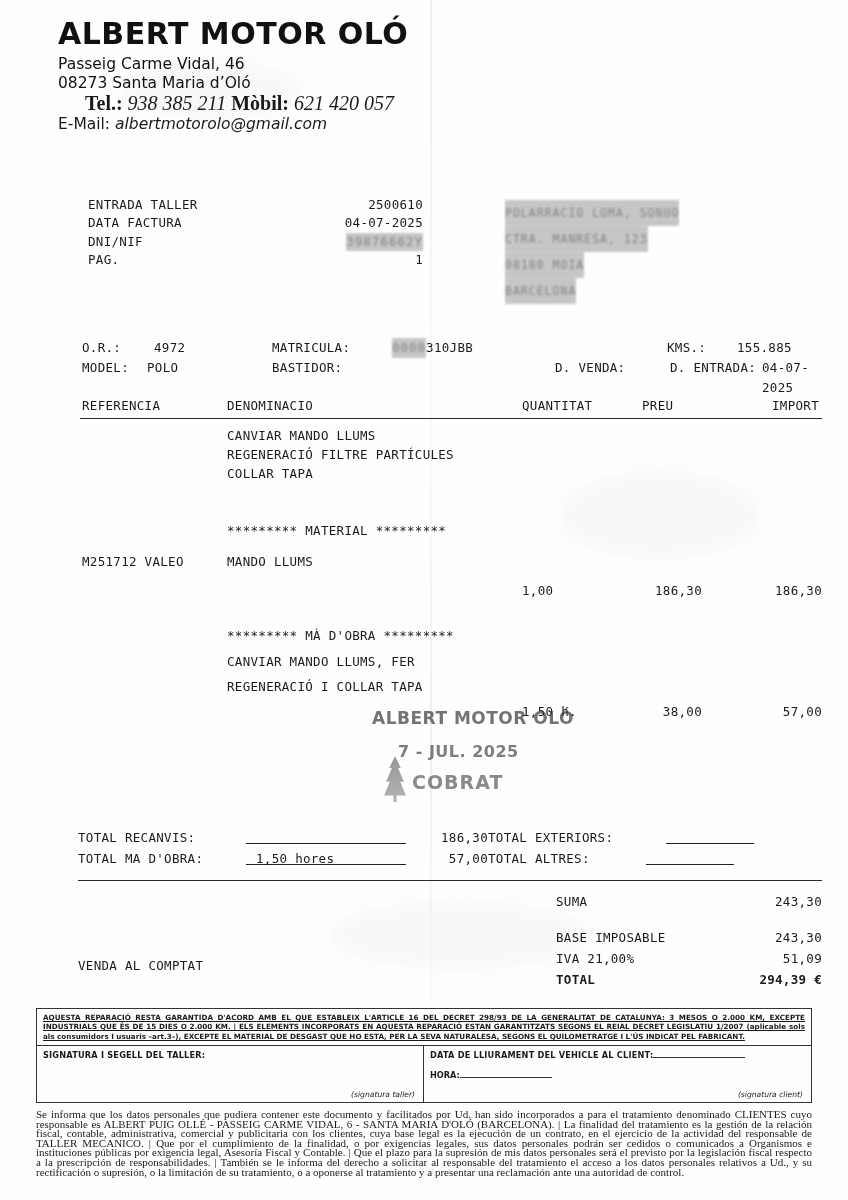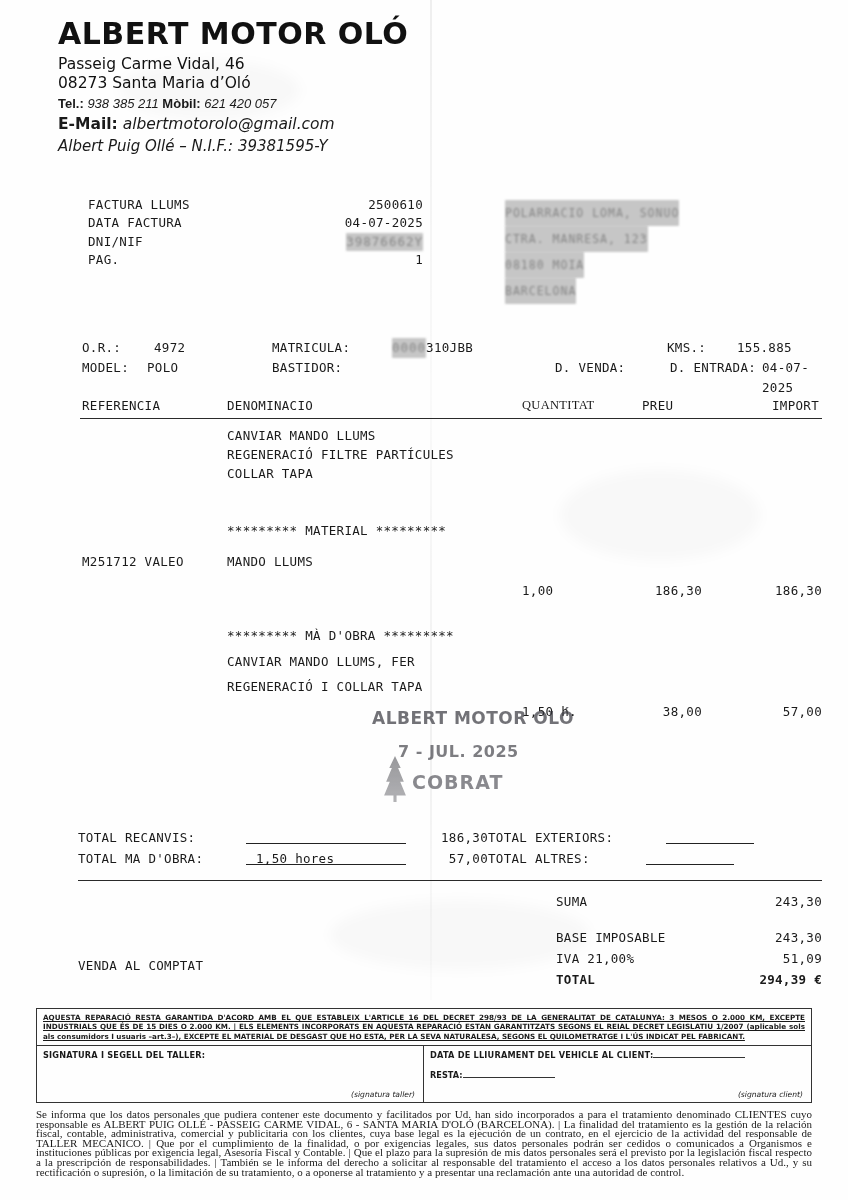--- a/index.html
+++ b/index.html
@@ -52,35 +52,36 @@
     white-space: nowrap;
   }
   .addr {
     font-family: "DejaVu Sans", sans-serif;
     font-size: 15.5px;
     color: #111;
     line-height: 19px;
     white-space: nowrap;
   }
   .contact-line {
-    font-family: Liberation Sans, sans-serif;
-    font-size: 13px;
+    font-family: Liberation Serif, serif;
+    font-size: 20px;
     line-height: 21px;
     white-space: nowrap;
+    margin-left: 27px;
   }
   .contact-line b { font-weight: bold; }
   .it { font-style: italic; }
   .mail {
     font-family: "DejaVu Sans", sans-serif;
     font-size: 15.5px;
     font-style: italic;
     line-height: 21px;
     white-space: nowrap;
   }
-  .mail b { font-style: normal; font-weight: bold; }
+  .mail b { font-style: normal; font-weight: normal; }
   .owner {
     font-family: "DejaVu Sans", sans-serif;
     font-size: 15px;
     font-style: italic;
     line-height: 21px;
     margin-top: 1px;
     white-space: nowrap;
   }
 
   
@@ -133,21 +134,21 @@
   .table-head {
     position: absolute;
     left: 82px;
     top: 398px;
     width: 740px;
     font-size: 12.5px;
     letter-spacing: .3px;
   }
   .th-ref { position: absolute; left: 0; }
   .th-den { position: absolute; left: 145px; }
-  .th-qty { position: absolute; left: 440px; font-family: Liberation Serif, serif; }
+  .th-qty { position: absolute; left: 440px; }
   .th-preu { position: absolute; left: 560px; }
   .th-imp { position: absolute; left: 690px; }
   .rule {
     position: absolute;
     left: 80px;
     top: 418px;
     width: 742px;
     height: 1px;
     background: #2a2a2a;
   }
@@ -362,26 +363,25 @@
     <div class="contact-line">
       <b>Tel.:</b>
       <span class="it">938 385 211</span>
       <b>Mòbil:</b>
       <span class="it">621 420 057</span>
     </div>
     <div class="mail">
       <b>E-Mail:</b>
       <span>albertmotorolo@gmail.com</span>
     </div>
-    <div class="owner">Albert Puig Ollé – N.I.F.: 39381595-Y</div>
   </div>
 
   <div class="meta">
     <div class="row">
-      <span class="lbl">FACTURA LLUMS</span>
+      <span class="lbl">ENTRADA TALLER</span>
       <span class="val">2500610</span>
     </div>
     <div class="row">
       <span class="lbl">DATA FACTURA</span>
       <span class="val">04-07-2025</span>
     </div>
     <div class="row">
       <span class="lbl">DNI/NIF</span>
       <span class="val"><span class="redacted">39876662Y</span></span>
     </div>
@@ -535,21 +535,21 @@
 
   <div class="legal-box">
     <div class="legal-warranty">AQUESTA REPARACIÓ RESTA GARANTIDA D'ACORD AMB EL QUE ESTABLEIX L'ARTICLE 16 DEL DECRET 298/93 DE LA  GENERALITAT DE CATALUNYA: 3 MESOS O 2.000 KM, EXCEPTE INDUSTRIALS QUE ÉS DE 15 DIES O 2.000 KM. | ELS ELEMENTS INCORPORATS EN AQUESTA REPARACIÓ ESTAN GARANTITZATS SEGONS EL REIAL DECRET LEGISLATIU 1/2007 (aplicable sols als consumidors I usuaris –art.3–), EXCEPTE EL MATERIAL DE DESGAST QUE HO ESTA, PER LA SEVA NATURALESA, SEGONS EL QUILOMETRATGE I L'ÚS INDICAT PEL FABRICANT.</div>
     <div class="sig-row">
       <div class="sig-left">
         <div class="sig-title">SIGNATURA I SEGELL DEL TALLER:</div>
         <div class="sig-sub">(signatura taller)</div>
       </div>
       <div class="sig-right">
         <div class="sig-title"><span>DATA DE LLIURAMENT DEL VEHICLE AL CLIENT:</span><span class="ul"></span></div>
-        <div class="sig-line2"><span>RESTA:</span><span class="ul"></span></div>
+        <div class="sig-line2"><span>HORA:</span><span class="ul"></span></div>
         <div class="sig-sub">(signatura client)</div>
       </div>
     </div>
   </div>
 
   <div class="privacy">Se informa que los datos personales que pudiera contener este documento y facilitados por Ud. han sido incorporados a para el tratamiento denominado CLIENTES cuyo responsable es ALBERT PUIG OLLÉ - PASSEIG CARME VIDAL, 6 - SANTA MARIA D'OLÓ (BARCELONA). | La finalidad del tratamiento es la gestión de la relación fiscal, contable, administrativa, comercial y publicitaria con los clientes, cuya base legal es la ejecución de un contrato, en el ejercicio de la actividad del responsable de TALLER MECANICO. | Que por el cumplimiento de la finalidad, o por exigencias legales, sus datos personales podrán ser cedidos o comunicados a Organismos e instituciones públicas por exigencia legal, Asesoría Fiscal y Contable. | Que el plazo para la supresión de mis datos personales será el previsto  por la legislación fiscal respecto a la prescripción de responsabilidades. | También se le informa del derecho a solicitar al responsable del tratamiento el acceso a los datos personales relativos a Ud., y su rectificación o supresión, o la limitación de su tratamiento, o a oponerse al tratamiento y a presentar una reclamación ante una autoridad de control.</div>
 
 </div>
 
 </body></html>

